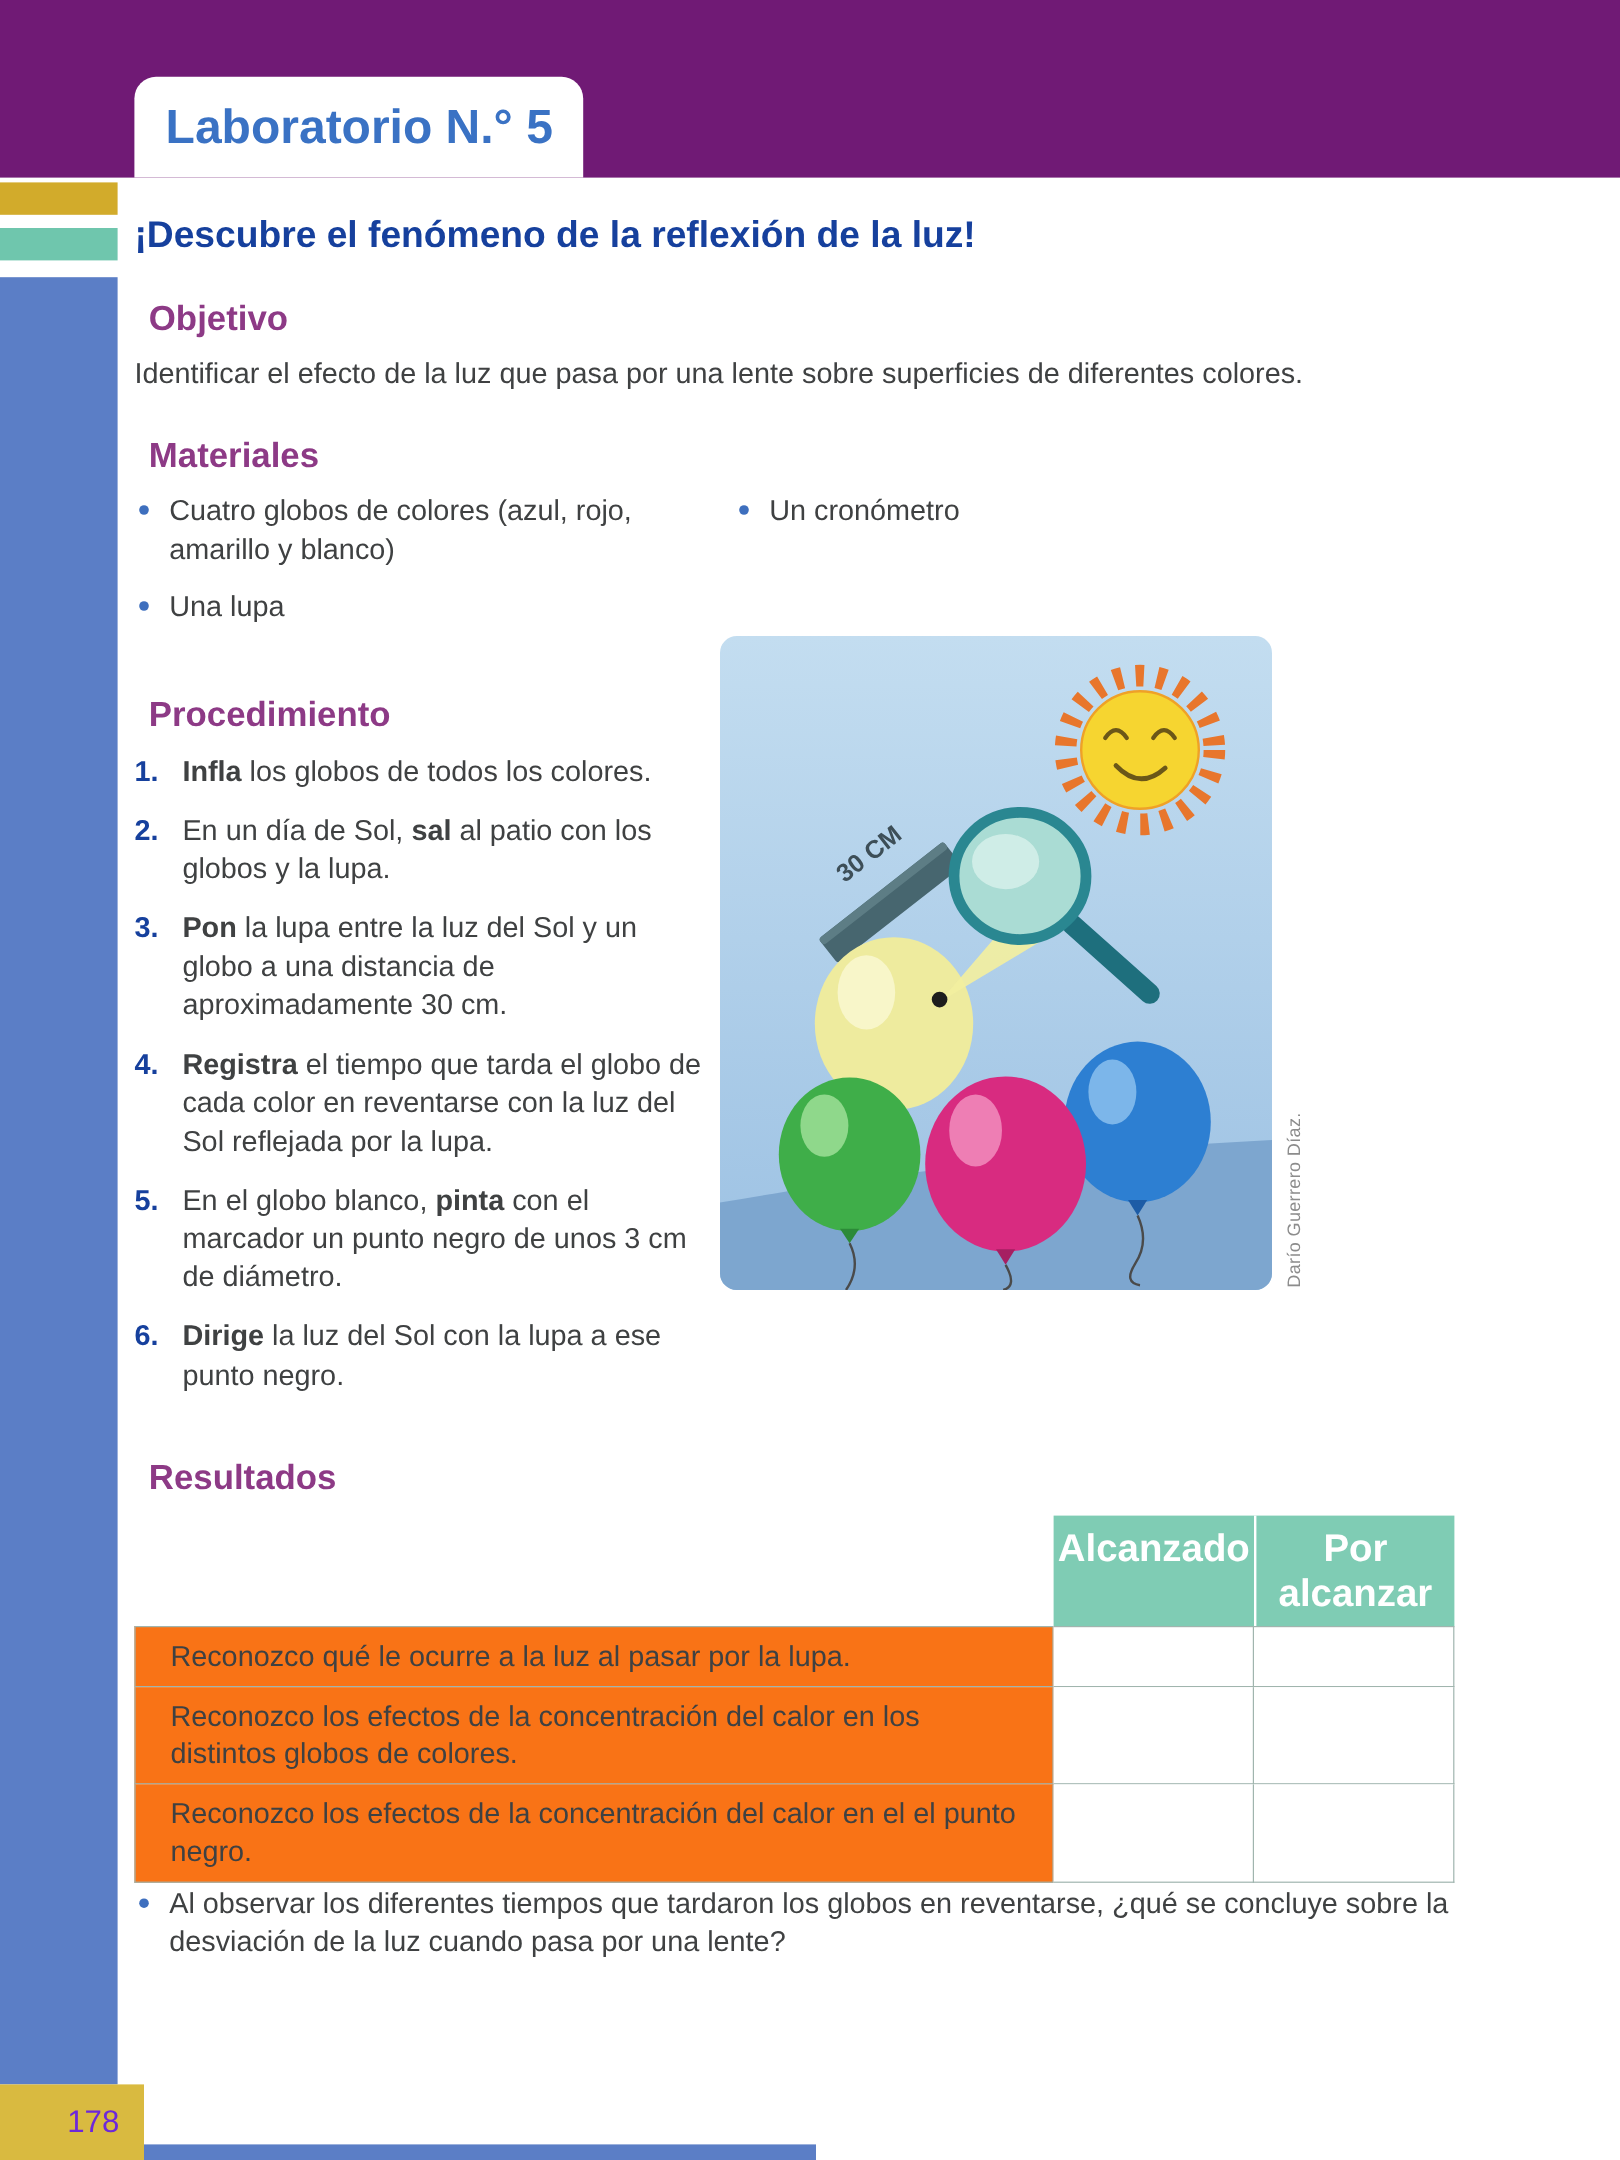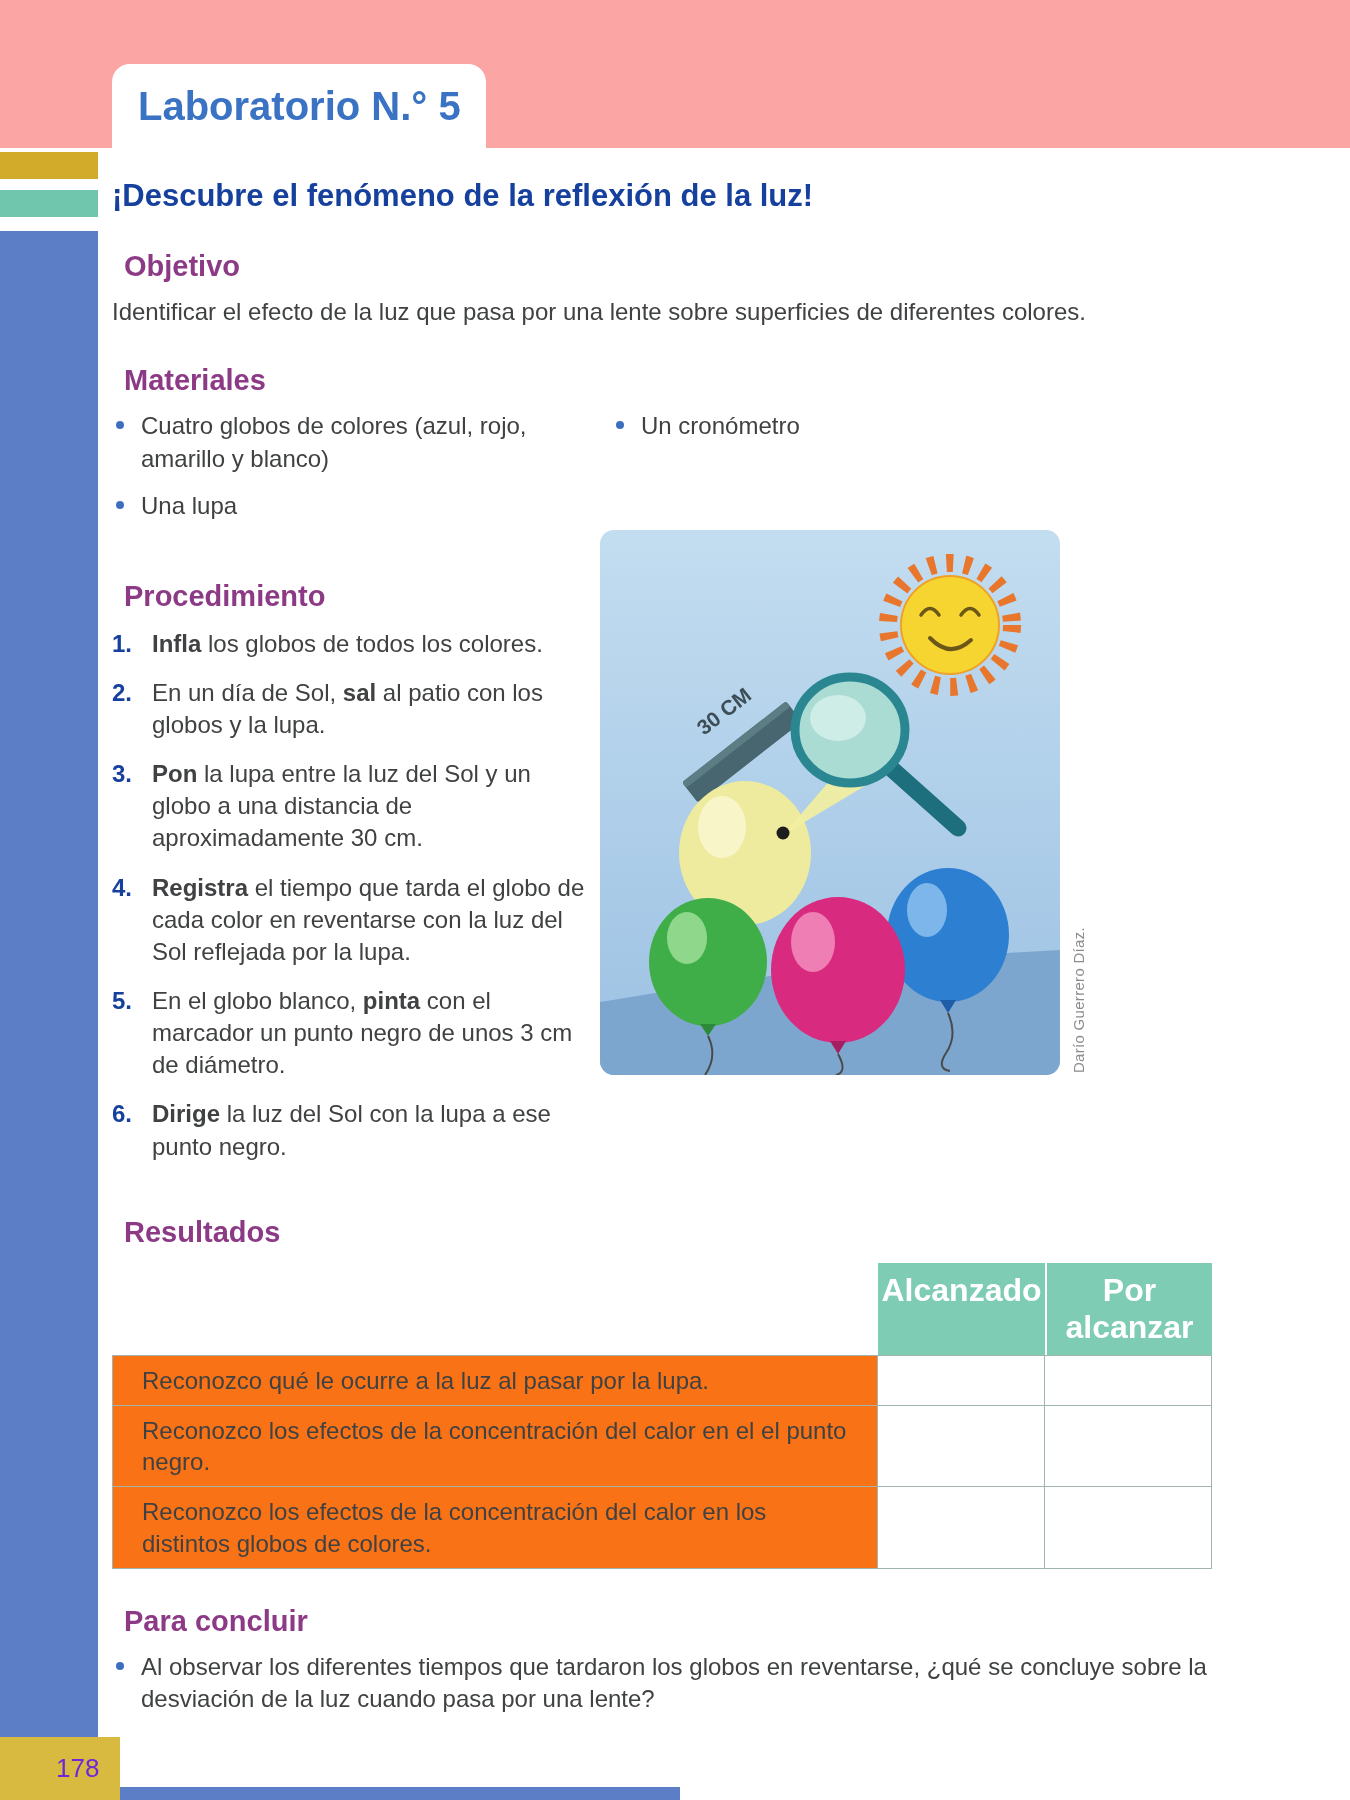--- a/index.html
+++ b/index.html
@@ -6,21 +6,21 @@
   html, body { width: 1350px; height: 1800px; }
   body {
     position: relative;
     font-family: "Liberation Sans", sans-serif;
     background: #ffffff;
     color: #3f4142;
     overflow: hidden;
   }
 
   
-  .banner { position: absolute; top: 0; left: 0; width: 1350px; height: 148px; background: #fca5a5; }
+  .banner { position: absolute; top: 0; left: 0; width: 1350px; height: 148px; background: #701a75; }
   .lab-tab {
     position: absolute; left: 112px; top: 64px; width: 374px; height: 84px;
     background: #ffffff; border-radius: 18px 18px 0 0;
     display: flex; align-items: center; padding-left: 26px;
   }
   .lab-tab span { font-size: 40px; font-weight: bold; color: #3a72c4; }
 
   .accent-gold { position: absolute; left: 0; top: 152px; width: 98px; height: 27px; background: #d2ab2b; }
   .accent-teal { position: absolute; left: 0; top: 190px; width: 98px; height: 27px; background: #6fc6ad; }
   .sidebar-blue { position: absolute; left: 0; top: 231px; width: 98px; height: 1506px; background: #5b7ec6; }
@@ -227,32 +227,31 @@
       <div class="t-spacer"></div>
       <div class="th">Alcanzado</div>
       <div class="th th2">Por alcanzar</div>
     </div>
     <div class="t-row">
       <div class="cell stmt">Reconozco qué le ocurre a la luz al pasar por la lupa.</div>
       <div class="cell blank"></div>
       <div class="cell blank"></div>
     </div>
     <div class="t-row">
+      <div class="cell stmt">Reconozco los efectos de la concentración del calor en los distintos globos de colores.</div>
+      <div class="cell blank"></div>
+      <div class="cell blank"></div>
+    </div>
+    <div class="t-row">
       <div class="cell stmt">Reconozco los efectos de la concentración del calor en el el punto negro.</div>
       <div class="cell blank"></div>
       <div class="cell blank"></div>
     </div>
-    <div class="t-row">
-      <div class="cell stmt">Reconozco los efectos de la concentración del calor en los distintos globos de colores.</div>
-      <div class="cell blank"></div>
-      <div class="cell blank"></div>
-    </div>
-  </div>
-
-  <h2 class="sec">Para concluir</h2>
+  </div>
+
   <ul class="bullets conclude-list">
     <li>
       <span class="dot"></span>
       <span>Al observar los diferentes tiempos que tardaron los globos en reventarse, ¿qué se concluye sobre la desviación de la luz cuando pasa por una lente?</span>
     </li>
   </ul>
 
 </div>
 
 </body></html>

